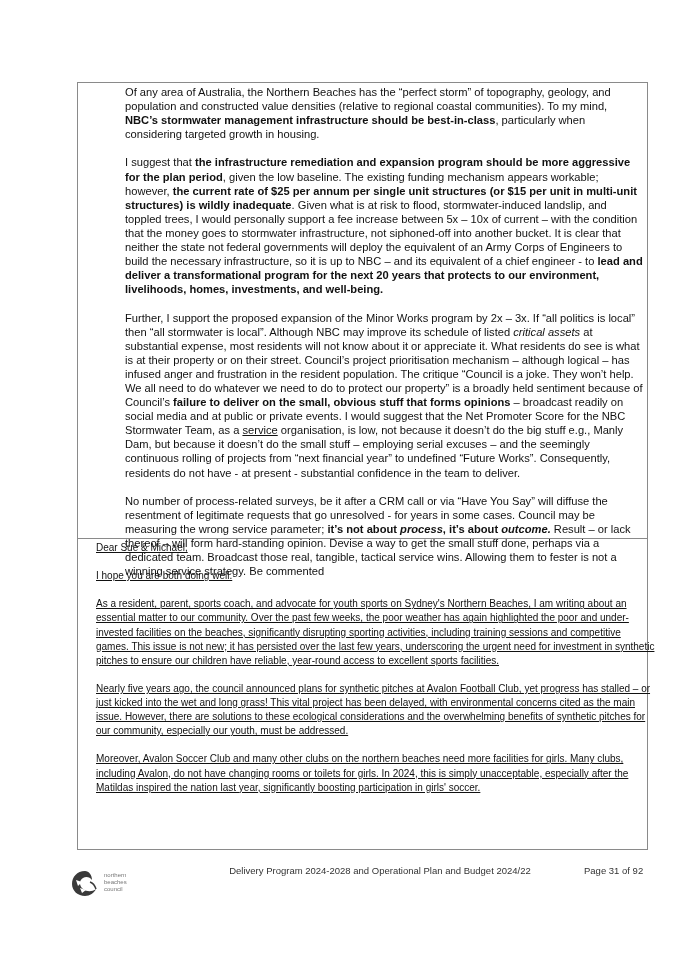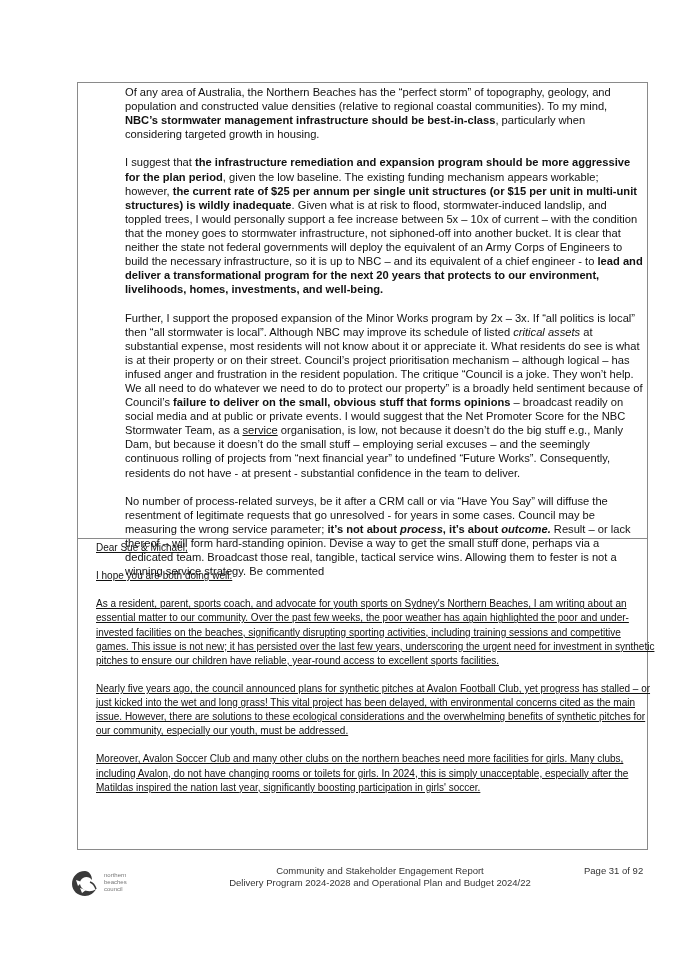--- a/index.html
+++ b/index.html
@@ -57,17 +57,16 @@
       <path d="M6 12 L12 14 L8 18 Z M10 20 L16 22 L12 25 Z" fill="#ffffff"></path>
       <path d="M20 14 C23 15 25 18 26 21" stroke="#3a3a3a" stroke-width="1.5" fill="none"></path>
     </svg>
     <div class="logo-text">
       <div>northern</div>
       <div>beaches</div>
       <div>council</div>
     </div>
   </div>
   <div class="footer-center">
-    <div>Community and Stakeholder Engagement Report</div>
     <div>Delivery Program 2024-2028 and Operational Plan and Budget 2024/22</div>
   </div>
   <div class="footer-page">Page 31 of 92</div>
 </div>
 
 </body></html>

